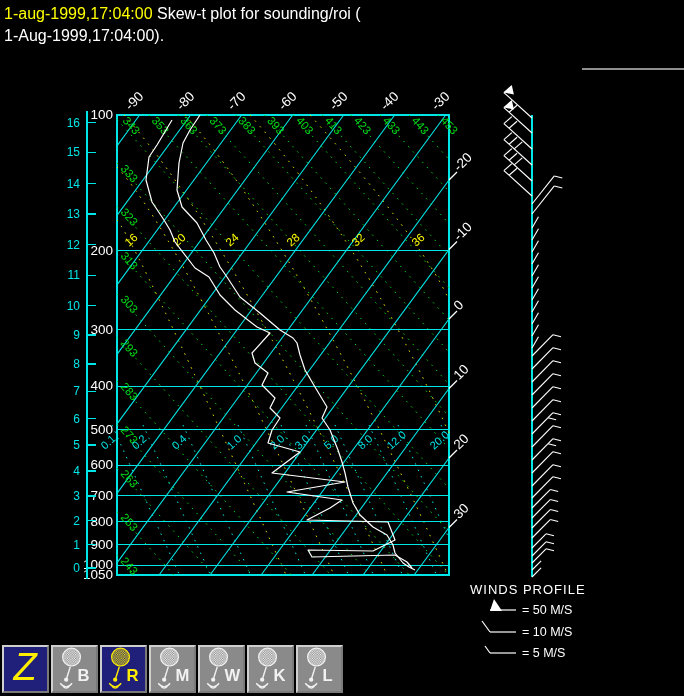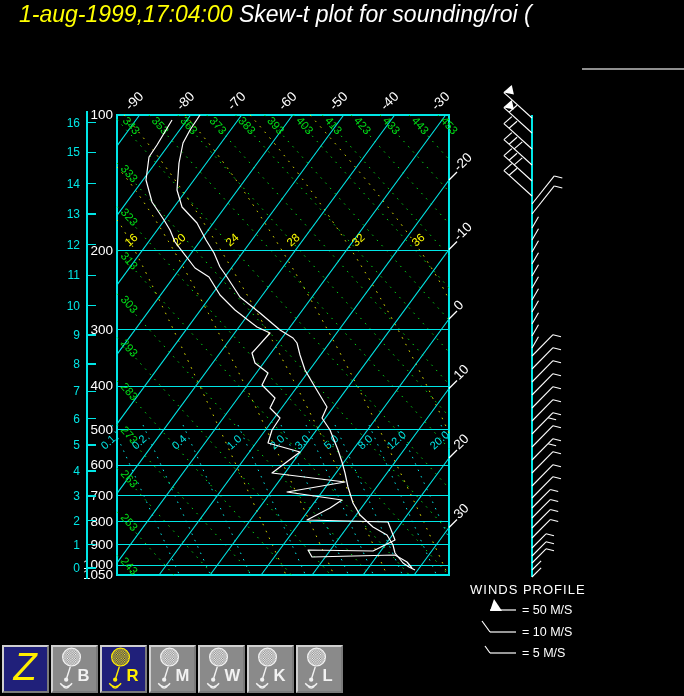--- a/index.html
+++ b/index.html
@@ -1,32 +1,32 @@
 <!DOCTYPE html>
 <html><head>
 <meta charset="utf-8">
 <style>
   html,body{margin:0;padding:0;background:#000;width:684px;height:696px;overflow:hidden;}
   body{font-family:"Liberation Sans",sans-serif;position:relative;}
-  #titlebar{position:absolute;left:19px;top:3px;font-size:23px;line-height:22px;color:#fff;white-space:pre;font-style:italic;}
+  #titlebar{position:absolute;left:4px;top:3px;font-size:16px;line-height:22px;color:#fff;white-space:pre;}
   #titlebar .ts{color:#ffff00;}
   #window-edge{position:absolute;left:582px;top:68px;width:102px;height:2px;background:#8f8f8f;}
   #plot-svg{position:absolute;left:0;top:78px;}
   #toolbar{position:absolute;left:2px;top:645px;display:flex;gap:2px;}
   .tb-btn{width:47px;height:48px;box-sizing:border-box;border:2px solid #cfcfcf;
           border-bottom-color:#7a7a7a;border-right-color:#7a7a7a;
           display:flex;align-items:center;justify-content:center;padding:0;cursor:pointer;}
   .tb-btn.gray{background:#8a8a8a;}
   .tb-btn.navy{background:#20207a;}
   text{font-family:"Liberation Sans",sans-serif;}
 </style>
 </head>
 <body>
 
-<div id="titlebar"><span class="ts">1-aug-1999,17:04:00</span><span> Skew-t plot for sounding/roi (</span><br></div>
+<div id="titlebar"><span class="ts">1-aug-1999,17:04:00</span><span> Skew-t plot for sounding/roi (</span><br><span>1-Aug-1999,17:04:00).</span></div>
 
 <div id="window-edge"></div>
 
 <svg id="plot-svg" width="684" height="618" viewBox="0 78 684 618">
     <rect x="117" y="115" width="332" height="460" fill="none" stroke="#00e6e6" stroke-width="1.4" shape-rendering="crispEdges"></rect>
     <line x1="117" y1="119.4" x2="449.00000000000006" y2="488.2888888888889" stroke="#00d916" stroke-width="1" stroke-dasharray="1.5,5.5"></line>
     <line x1="148.9" y1="115" x2="449" y2="448.44444444444446" stroke="#00d916" stroke-width="1" stroke-dasharray="1.5,5.5"></line>
     <line x1="177.8" y1="115" x2="449" y2="416.3333333333333" stroke="#00d916" stroke-width="1" stroke-dasharray="1.5,5.5"></line>
     <line x1="206.7" y1="115" x2="449" y2="384.22222222222223" stroke="#00d916" stroke-width="1" stroke-dasharray="1.5,5.5"></line>
     <line x1="235.6" y1="115" x2="449" y2="352.1111111111111" stroke="#00d916" stroke-width="1" stroke-dasharray="1.5,5.5"></line>

